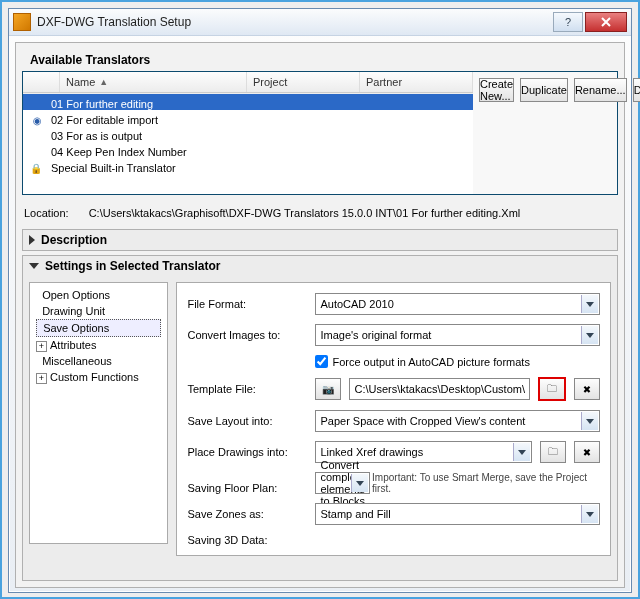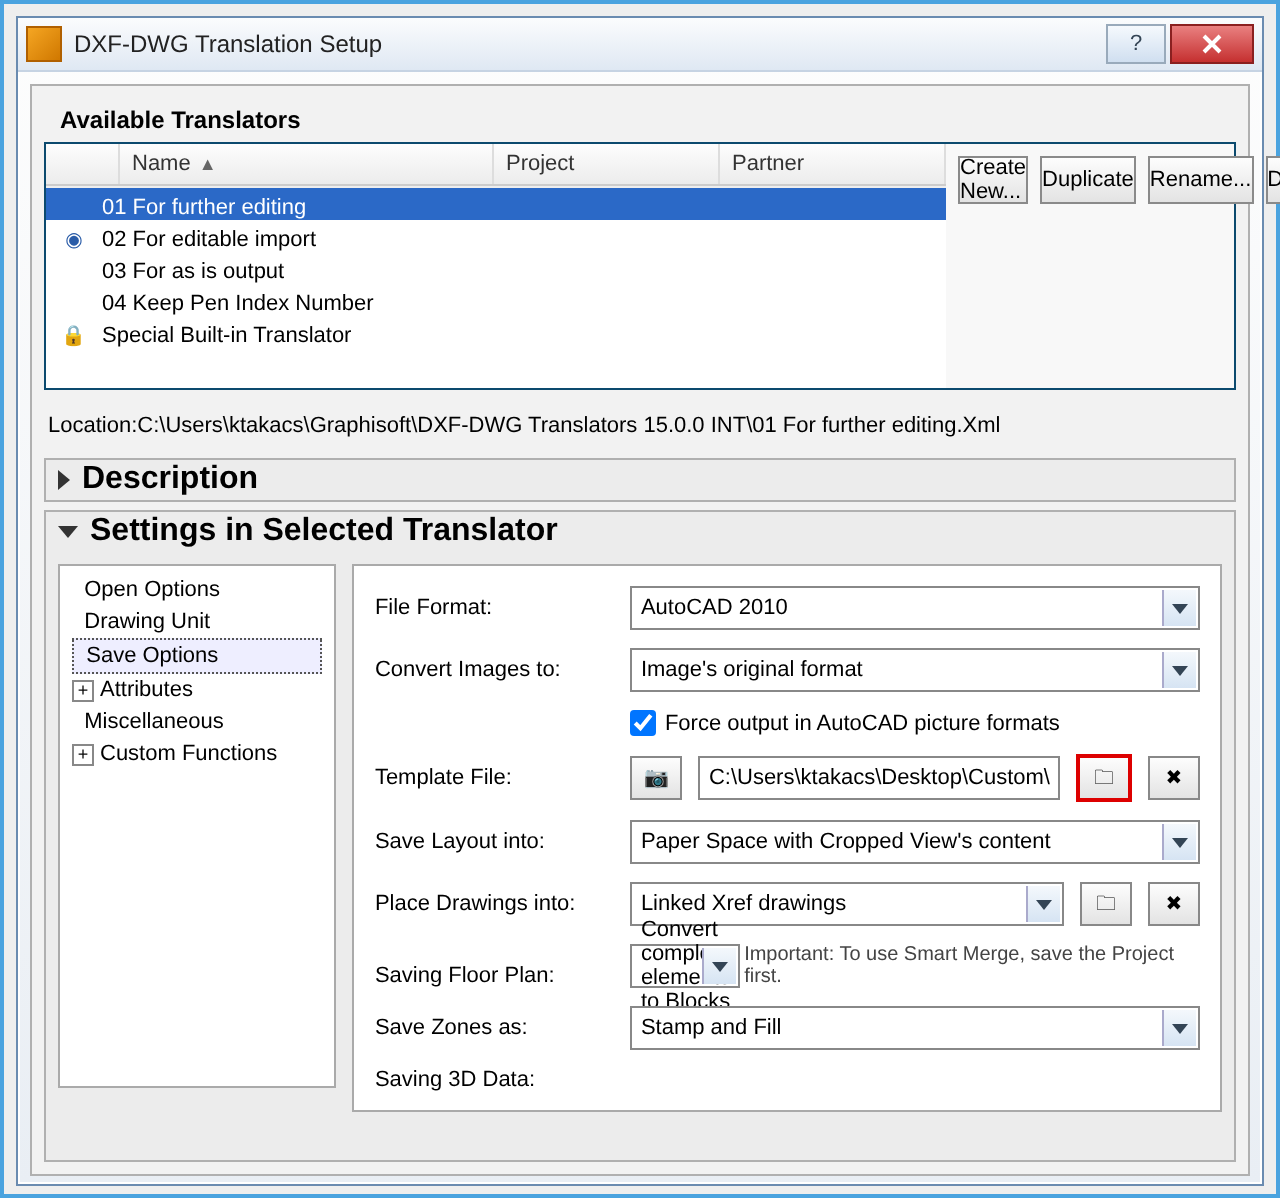--- a/index.html
+++ b/index.html
@@ -30,24 +30,24 @@
   .row .txt{flex:1;padding-left:4px}
   .row.sel{background:#2b69c7;color:#fff}
   .lock{color:#555}
   .avail-right{width:132px;padding:6px;display:flex;flex-direction:row;gap:6px}
   .btn{height:22px;border:1px solid #8a8a8a;background:linear-gradient(#fdfdfd,#e3e3e3);display:flex;align-items:center;justify-content:center;font-size:11px;cursor:default}
   .def-row{display:flex;align-items:center;justify-content:flex-end;gap:0;margin-top:2px}
   .def-icon{width:28px;height:20px;border:1px solid #888;background:linear-gradient(#eef3f9,#d4e2f0);display:flex;align-items:center;justify-content:center}
   .arrow-blue{width:0;height:0;border-top:4px solid transparent;border-bottom:4px solid transparent;border-left:6px solid #2558a6}
   .arrow-dark{width:0;height:0;border-top:4px solid transparent;border-bottom:4px solid transparent;border-left:6px solid #333}
   
-  .loc{display:flex;margin:6px 2px}
+  .loc{display:flex;gap:20px;margin:6px 2px}
   
   .exp{border:1px solid #b0b0b0;background:#ececec;margin-top:4px}
-  .exp-h{display:flex;align-items:center;height:20px;padding:0 6px;font-weight:bold;font-size:16px;gap:6px}
+  .exp-h{display:flex;align-items:center;height:20px;padding:0 6px;font-weight:bold;font-size:12px;gap:6px}
   .tri{width:0;height:0;display:inline-block}
   .tri.right{border-top:5px solid transparent;border-bottom:5px solid transparent;border-left:6px solid #333}
   .tri.down{border-left:5px solid transparent;border-right:5px solid transparent;border-top:6px solid #333}
   .exp-body{display:flex;padding:6px;gap:8px}
   
   .tree{width:150px;border:1px solid #aaa;background:#fff;padding:4px 6px;font-size:11px;line-height:16px;height:252px}
   .tree .item{white-space:nowrap}
   .tree .item.sel{border:1px dotted #555;background:#eef}
   .tree .pm{display:inline-block;width:9px;height:9px;border:1px solid #888;text-align:center;line-height:8px;font-size:9px;margin-right:3px;background:#fff}
   

